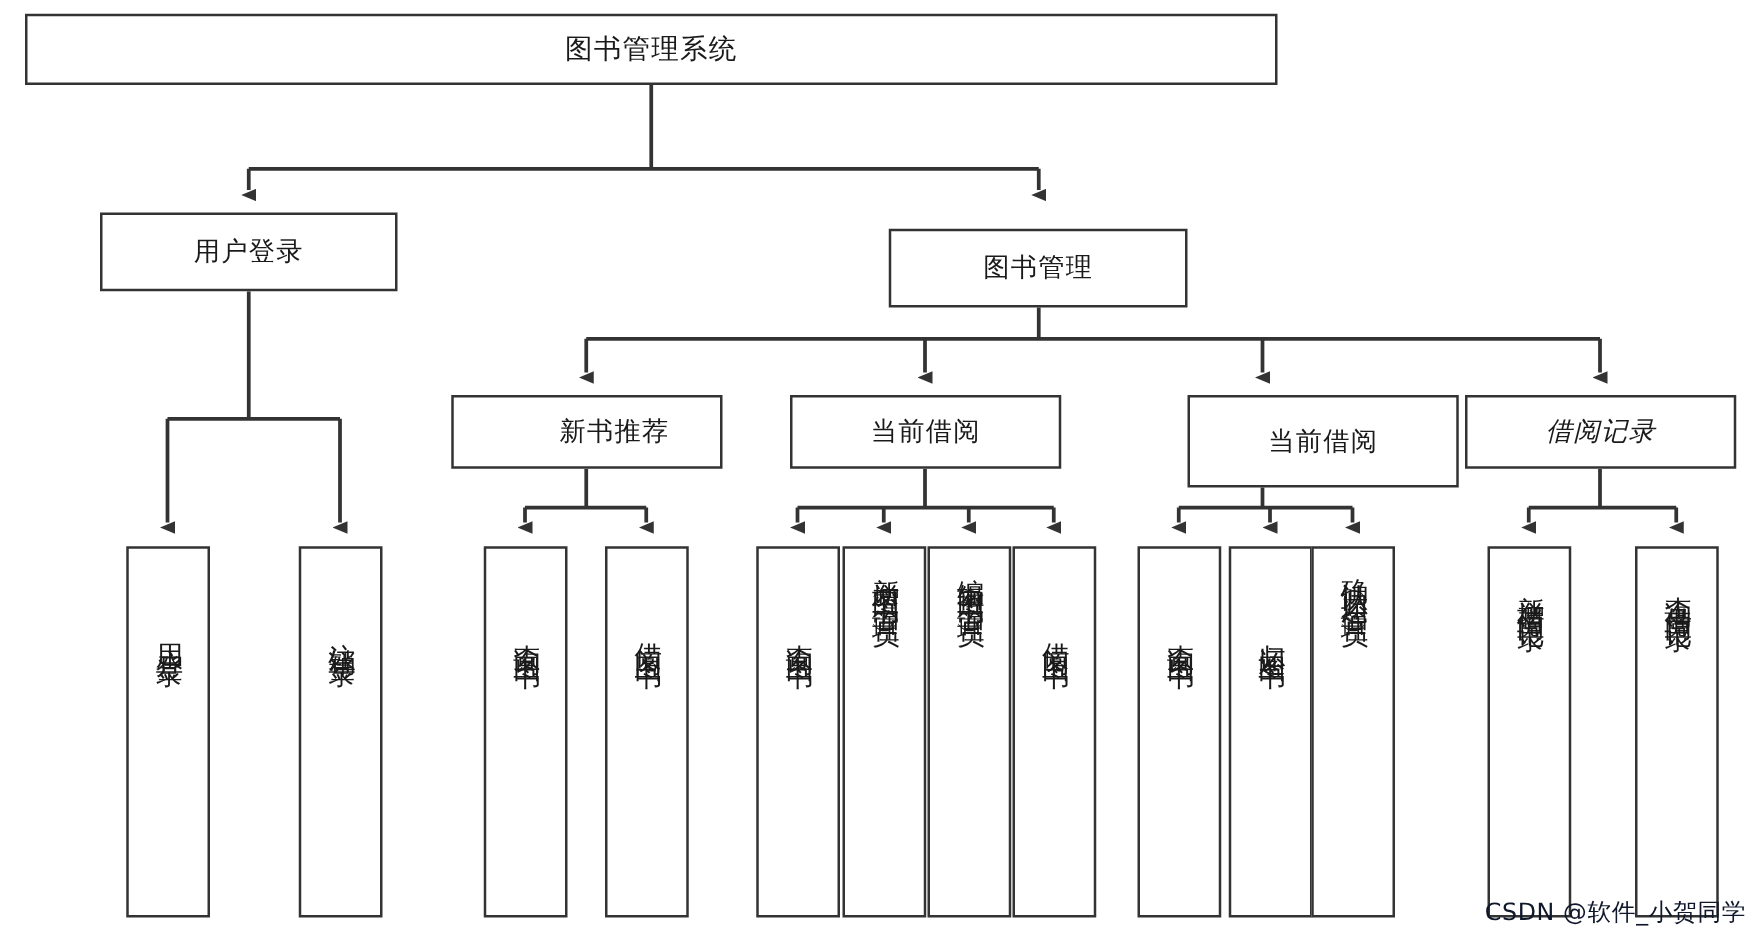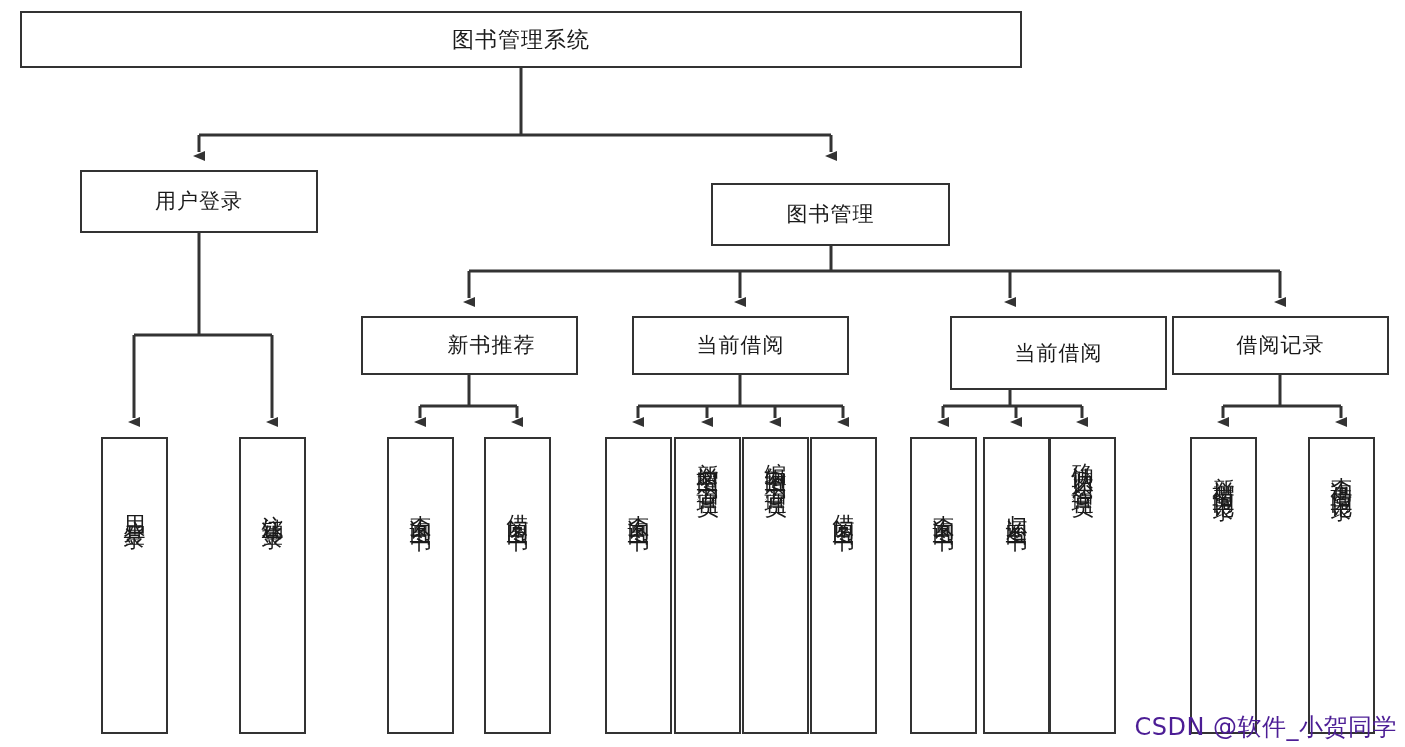--- a/index.html
+++ b/index.html
@@ -56,22 +56,22 @@
   }
   .leaf.short .lbl{margin-top:56px;}
   .leaf.mid .lbl{margin-top:18px;}
   .leaf.tall .lbl{margin-top:4px;}
 
   
   #watermark{
     position:absolute;
     right:8px;
     bottom:4px;
-    font-size:24px;
-    color:#4c1d95;
+    font-size:19px;
+    color:#0f172a;
     letter-spacing:0.5px;
     z-index:6;
     white-space:nowrap;
     font-family:"DejaVu Sans","Liberation Sans",sans-serif;
   }
 </style>
 </head>
 <body>
 
 <div id="canvas">
@@ -139,21 +139,21 @@
 
   <div class="node h-node" style="left:361px;top:316px;width:217px;height:59px;padding-left:44px;">
     <span class="lbl">新书推荐</span>
   </div>
   <div class="node h-node" style="left:632px;top:316px;width:217px;height:59px;">
     <span class="lbl">当前借阅</span>
   </div>
   <div class="node h-node" style="left:950px;top:316px;width:217px;height:74px;">
     <span class="lbl">当前借阅</span>
   </div>
-  <div class="node h-node" style="left:1172px;top:316px;width:217px;height:59px;">
+  <div class="node h-node" style="left:1172px;top:316px;width:217px;height:59px;font-style:italic;">
     <span class="lbl">借阅记录</span>
   </div>
 
   <div class="node leaf short" style="left:101px;top:437px;width:67px;height:297px;">
     <span class="lbl">用户登录</span>
   </div>
   <div class="node leaf short" style="left:239px;top:437px;width:67px;height:297px;">
     <span class="lbl">注销登录</span>
   </div>
   <div class="node leaf short" style="left:387px;top:437px;width:67px;height:297px;">

